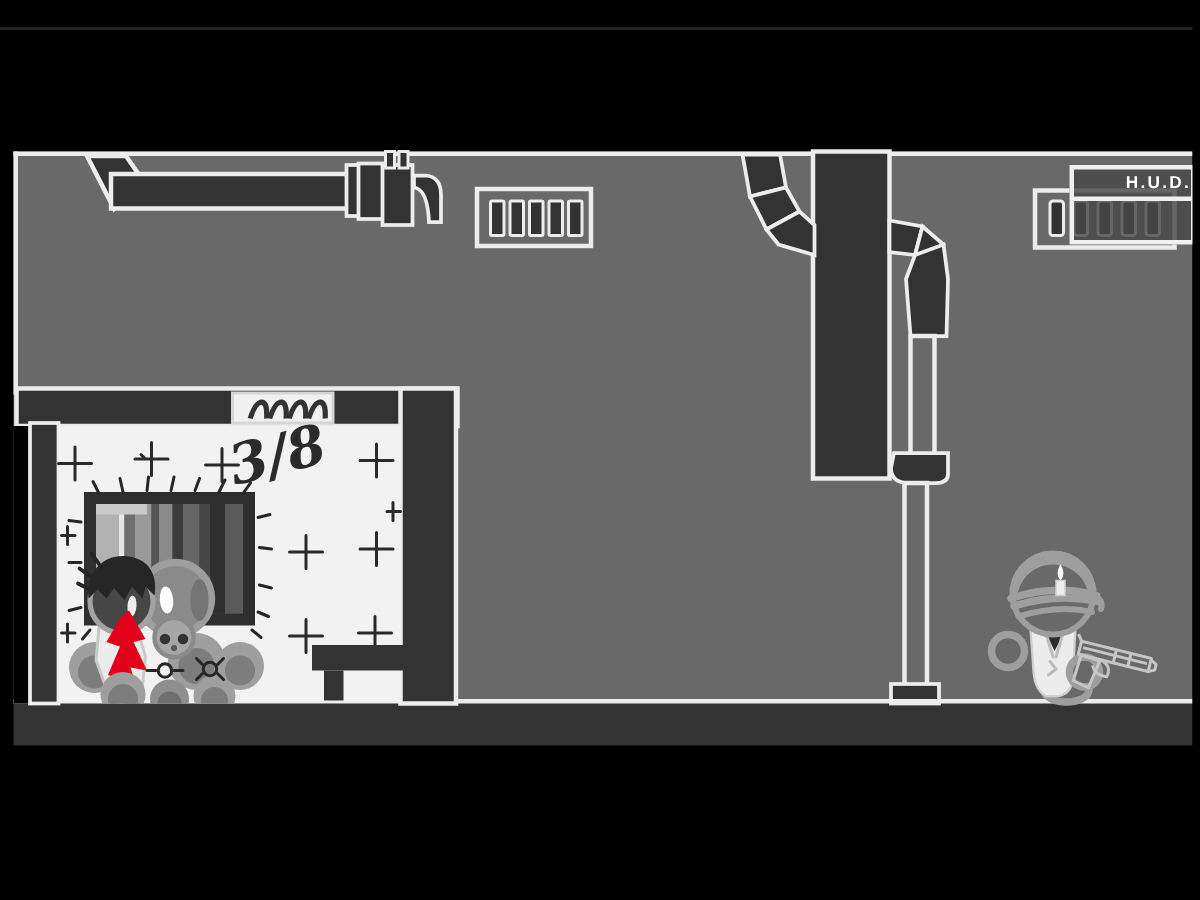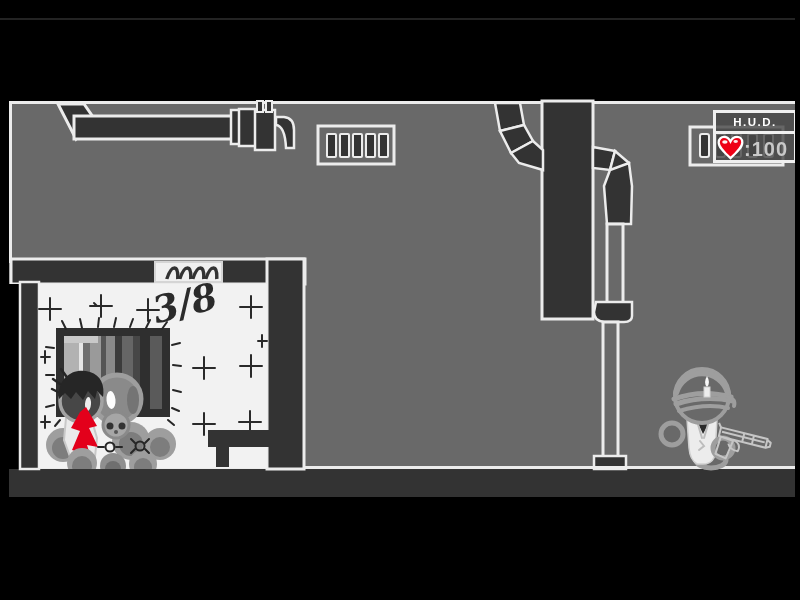--- a/index.html
+++ b/index.html
@@ -4,21 +4,21 @@
 <style>
   html,body{margin:0;padding:0;background:#000;}
   #stage{position:relative;width:800px;height:600px;background:#000;overflow:hidden;
          font-family:"Liberation Sans",sans-serif;}
   #scene-svg{position:absolute;left:0;top:0;z-index:1;}
   #top-hairline{position:absolute;left:0;top:18px;width:800px;height:2px;background:#232323;z-index:2;}
   
   #hud{position:absolute;left:713px;top:110px;width:84px;height:53px;box-sizing:border-box;
        border:3px solid #f0f0f0;background:rgba(72,72,72,0.82);z-index:10;}
   #hud .hud-title{height:18px;border-bottom:3px solid #f0f0f0;color:#fff;font-size:11.5px;
-       font-weight:bold;letter-spacing:1.5px;text-align:center;line-height:18px;}
+       font-weight:bold;letter-spacing:1.5px;text-align:right;line-height:18px;}
   #hud .hud-row{display:flex;align-items:flex-start;height:29px;overflow:hidden;}
   #hud .heart-wrap{width:27px;height:26px;margin:1px 0 0 1px;flex:0 0 auto;}
   #hud .hud-health{color:#c9c9c9;font-size:20px;font-weight:bold;line-height:30px;
        letter-spacing:1px;white-space:nowrap;}
   
   #graffiti{position:absolute;left:152px;top:278px;width:90px;z-index:5;
        font-family:"DejaVu Serif",serif;font-style:italic;font-weight:bold;
        font-size:37px;color:#2b2b2b;transform:rotate(-14deg);}
   #right-black-strip{position:absolute;left:795px;top:0;width:5px;height:600px;background:#000;z-index:30;}
 </style>
@@ -252,26 +252,16 @@
       </g>
     </g>
   </svg>
 
   <div id="top-hairline"></div>
 
   <div id="graffiti">3/8</div>
 
   <div id="hud">
     <div class="hud-title">H.U.D.</div>
-    <div class="hud-row">
-      <span class="heart-wrap">
-        <svg width="27" height="26" viewBox="0 0 24 22">
-          <path d="M12 20 C5.5 14 1.5 10 1.5 6 C1.5 2.8 3.8 1.2 6.2 1.2 C8.7 1.2 11 3.2 12 5.2 C13 3.2 15.3 1.2 17.8 1.2 C20.2 1.2 22.5 2.8 22.5 6 C22.5 10 18.5 14 12 20 Z" fill="#ee0016" stroke="#ffffff" stroke-width="2"></path>
-          <ellipse cx="7" cy="5.6" rx="2.4" ry="1.6" fill="#ffffff" opacity="0.95"></ellipse>
-          <ellipse cx="16.6" cy="5.2" rx="2" ry="1.3" fill="#ffffff" opacity="0.9"></ellipse>
-        </svg>
-      </span>
-      <span class="hud-health">:100</span>
-    </div>
   </div>
 
   <div id="right-black-strip"></div>
 </div>
 
 </body></html>

